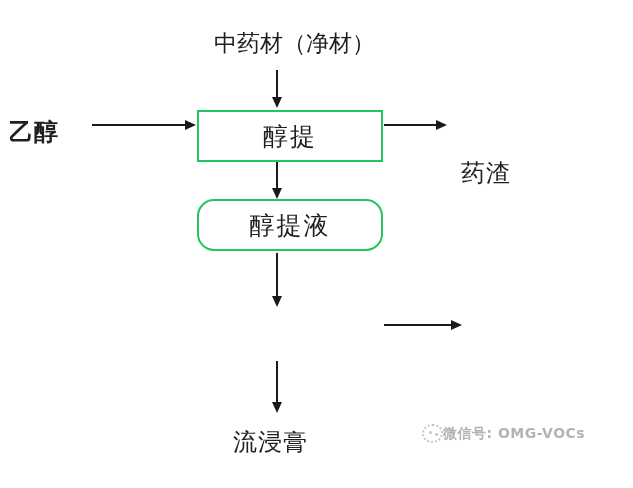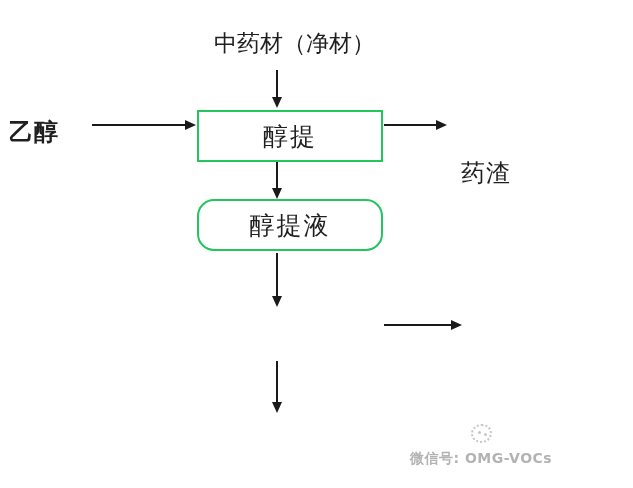--- a/index.html
+++ b/index.html
@@ -57,27 +57,26 @@
              border-right: 5px solid transparent;
              border-top: 11px solid #1a1a1a; }
   .head-r  { position: absolute; width: 0; height: 0;
              border-top: 5px solid transparent;
              border-bottom: 5px solid transparent;
              border-left: 11px solid #1a1a1a; }
 
   
   .watermark {
     position: absolute;
-    left: 410px;
+    left: 422px;
     top: 424px;
     display: flex;
     align-items: center;
-    gap: 7px;
+    gap: 0;
     color: #b3b3b3;
-    flex-direction: column;
   }
   .wm-icon {
     width: 21px;
     height: 19px;
     border: 2px dotted #c6c6c6;
     border-radius: 50% 45% 50% 48%;
     box-sizing: border-box;
     position: relative;
   }
   .wm-icon::after {
@@ -137,19 +136,20 @@
 
   <div>
     <div class="shaft-h" style="left:384px; top:324px; width:67px;"></div>
     <div class="head-r" style="left:451px; top:320px;"></div>
   </div>
 
   <div>
     <div class="shaft-v" style="left:276px; top:361px; height:42px;"></div>
     <div class="head-d" style="left:272px; top:402px;"></div>
   </div>
+  <div class="lbl" id="lbl-fluidextract">流浸膏</div>
 
   <div class="watermark">
     <div class="wm-icon"></div>
     <div class="wm-text">微信号: OMG-VOCs</div>
   </div>
 
 </div>
 
 </body></html>

